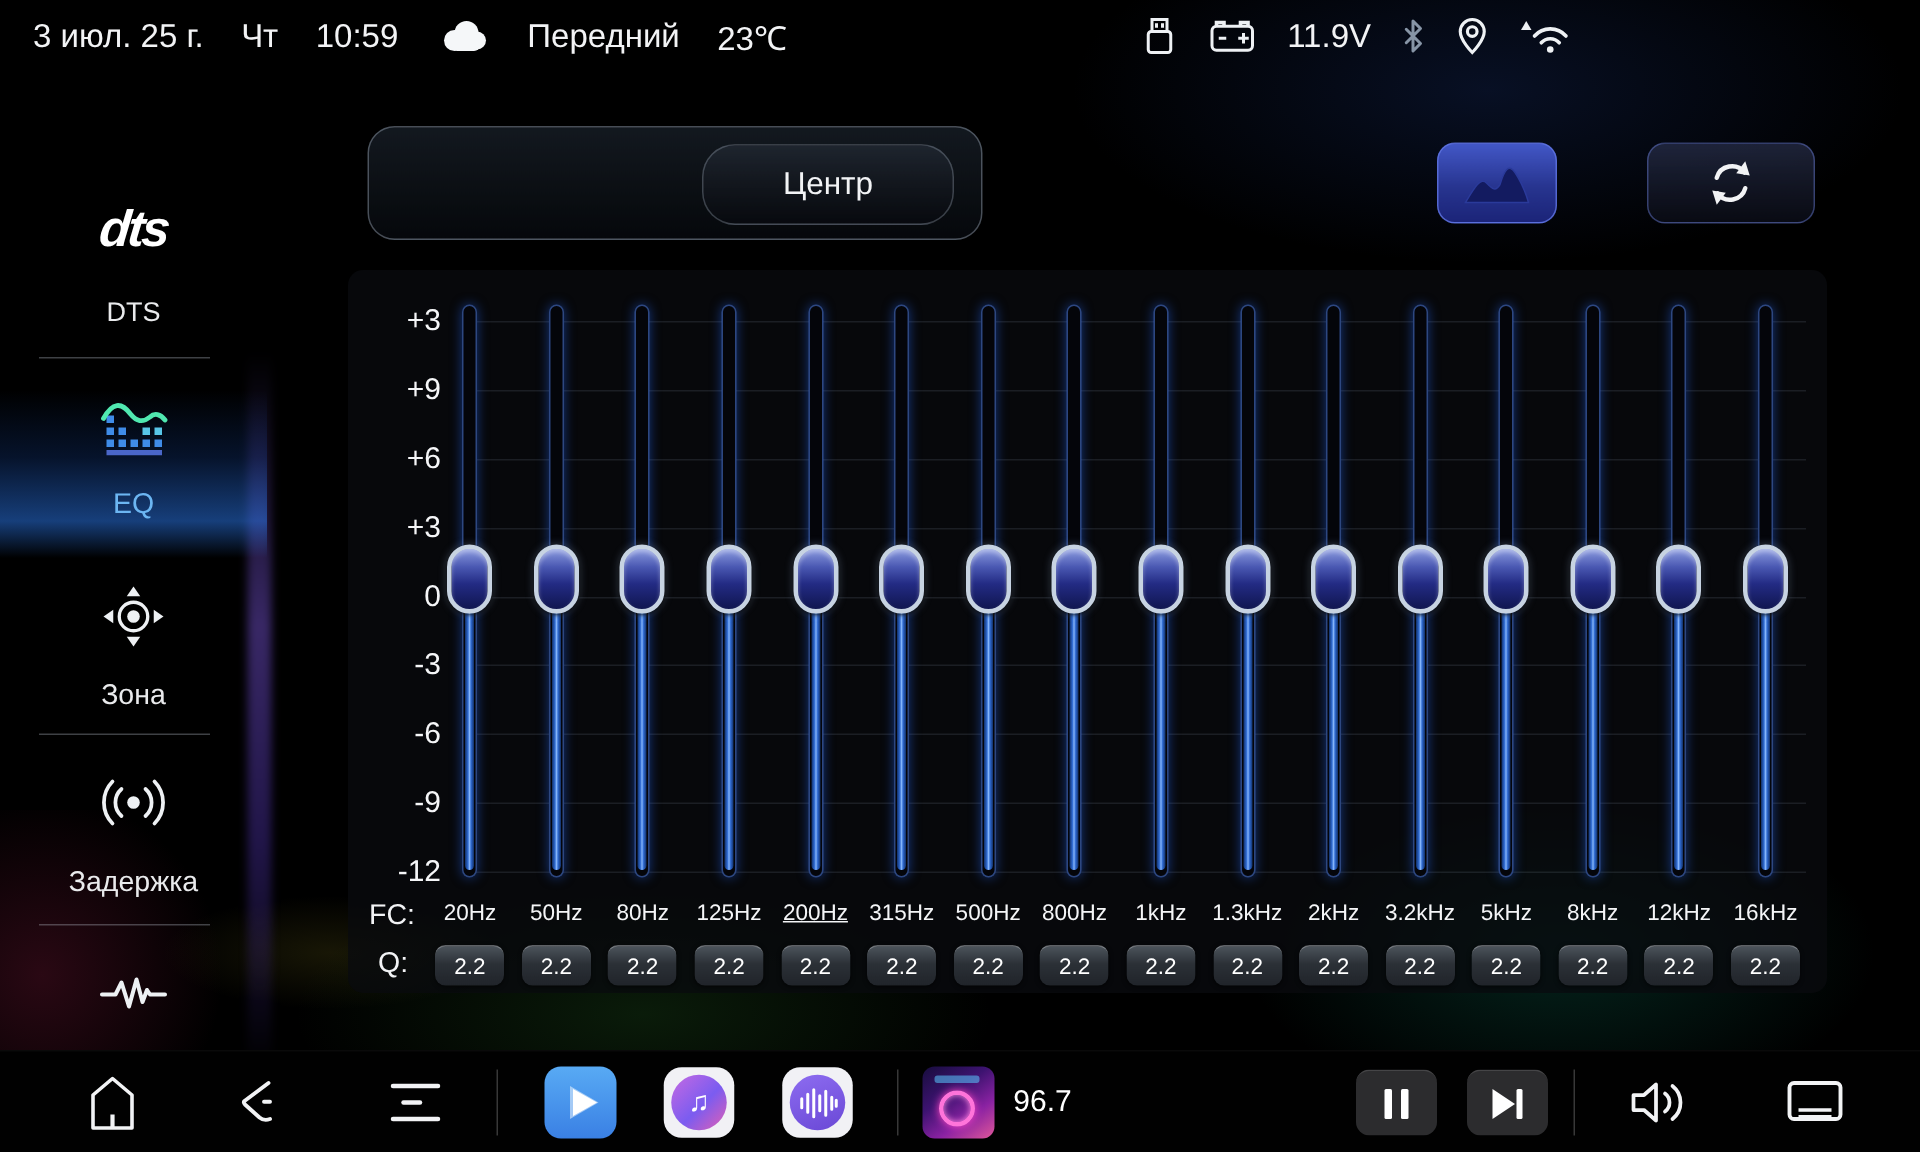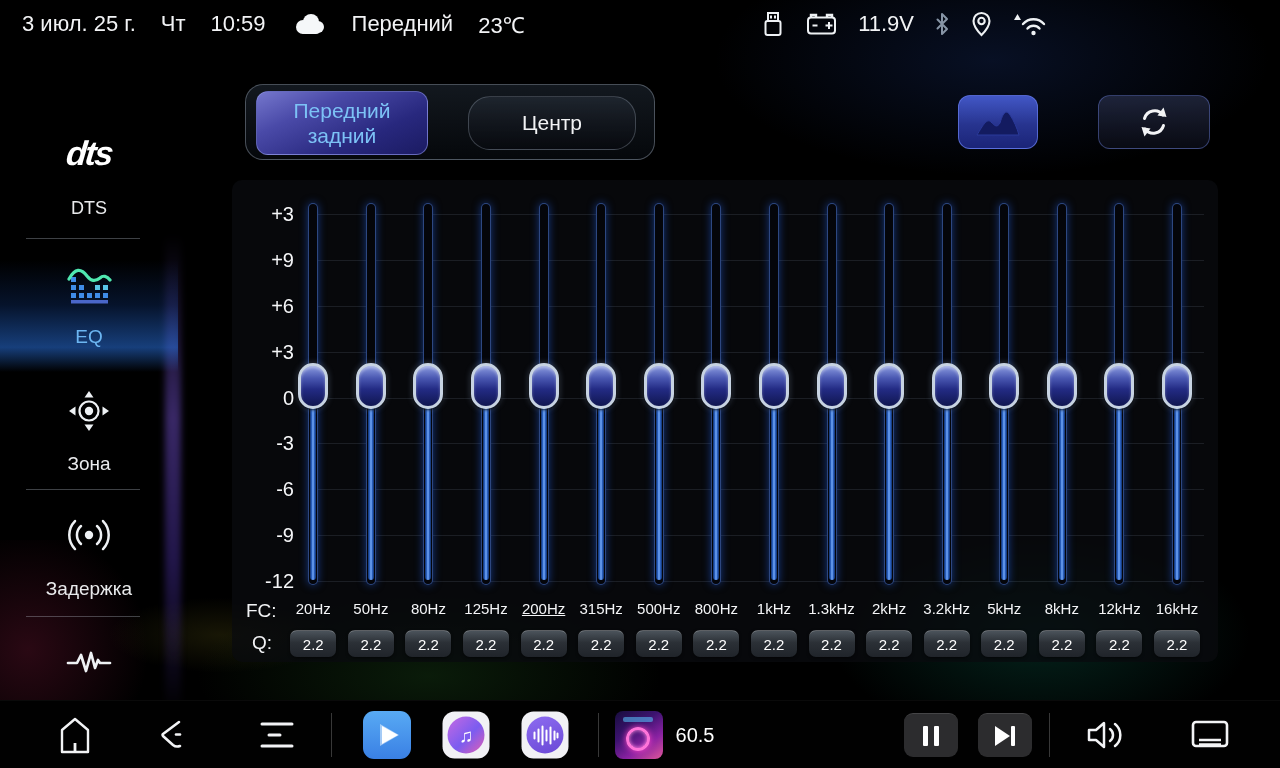--- a/index.html
+++ b/index.html
@@ -234,21 +234,20 @@
   <div class="sb-icon" style="top:600px;">
     <svg width="46" height="30" viewBox="0 0 46 30" fill="none" stroke="#eef1f4" stroke-width="2.7" stroke-linecap="round" stroke-linejoin="round">
       <path d="M2 15h9l4-8 5 16 5-18 4 15 3-8 2 3h10"></path>
     </svg>
   </div>
   <div class="sb-item-label" style="top:657px;">Частота</div>
   <div class="sb-divider" style="top:693px;"></div>
 </div>
 
 <div class="abs tabbar">
-  <div class="tab-sel">Передний задний</div>
   <div class="tab-plain">Центр</div>
 </div>
 
 <div class="abs btn-curve">
   <svg width="46" height="30" viewBox="0 0 46 30">
     <path d="M2 28 C8 18 12 11 16 15 C20 19 22 21 25 16 C28 6 31 2 35 8 C39 14 42 21 44 28 Z" fill="#131b60" stroke="#2a3a9a" stroke-width="1"></path>
   </svg>
 </div>
 <div class="abs btn-reset">
   <svg width="36" height="36" viewBox="0 0 36 36" fill="none">
@@ -425,21 +424,21 @@
       </div>
   </div>
   <div class="bb-divider" style="left:598px;"></div>
 
   <div class="bb" style="left:639px;">
     <div class="radio-thumb">
       <div class="radio-slot"></div>
       <div class="radio-ring"></div>
     </div>
   </div>
-  <div class="bb radio-freq" style="left:695px;">60.5</div>
+  <div class="bb radio-freq" style="left:695px;">96.7</div>
 
   <div class="bb" style="left:931px;">
     <div class="media-btn">
       <svg width="22" height="24" viewBox="0 0 22 24">
           <g fill="#fff">
         <rect x="3" y="2" width="5" height="20" rx="1"></rect>
             <rect x="14" y="2" width="5" height="20" rx="1"></rect>
           </g>
         </svg>
     </div>

